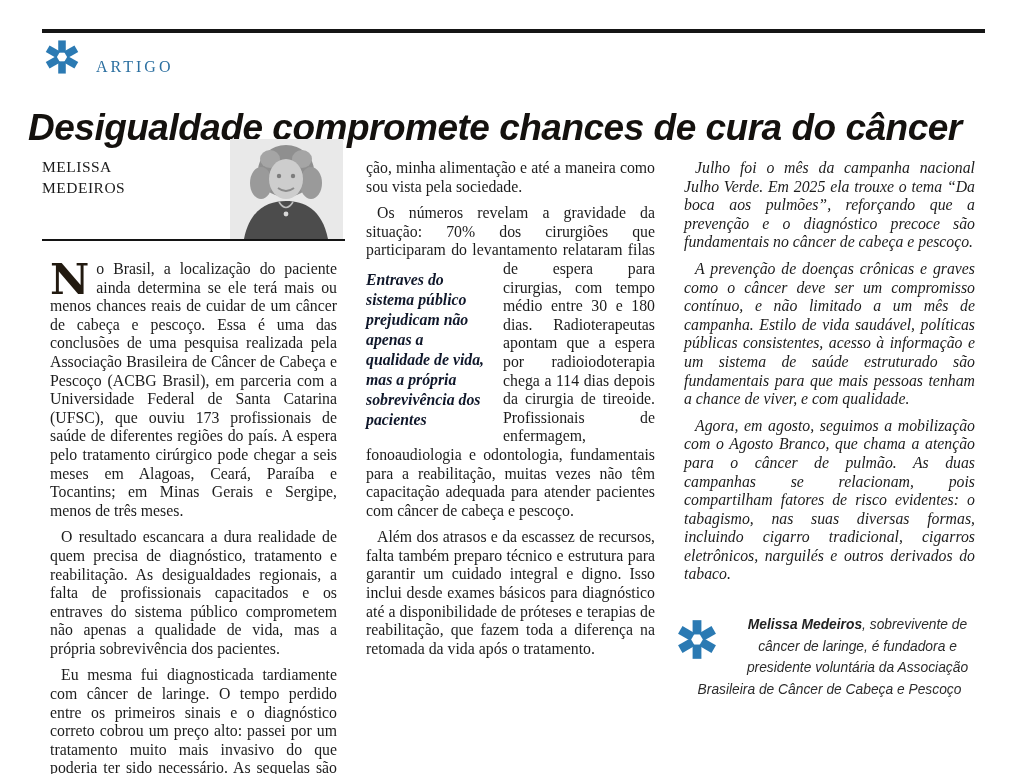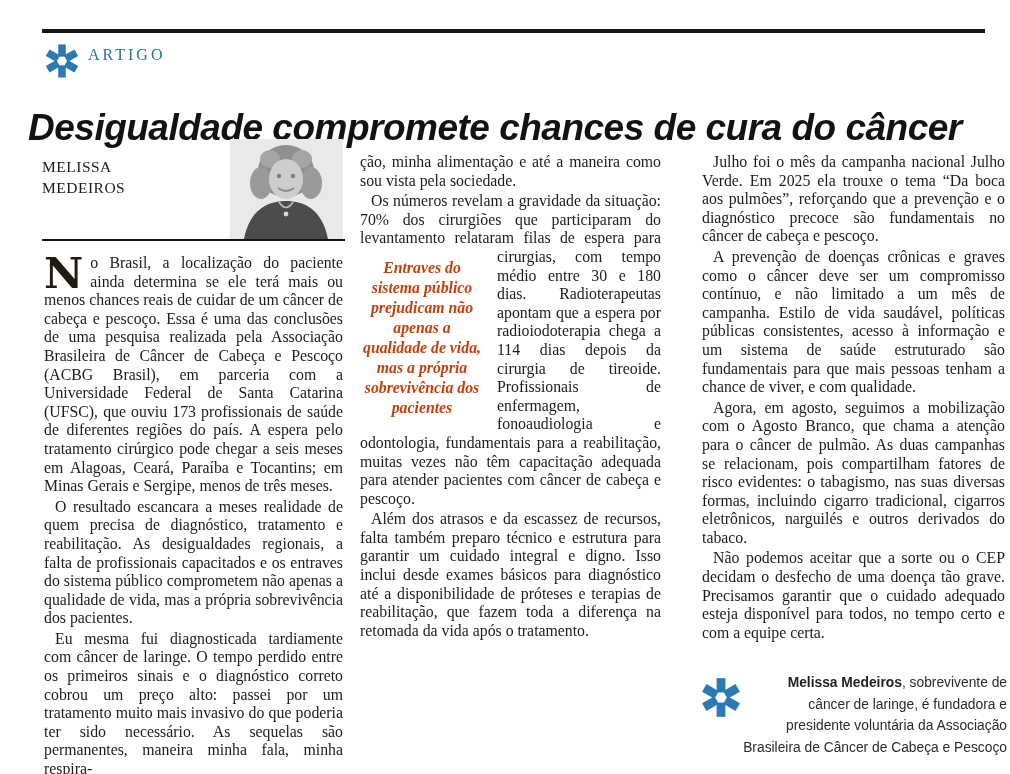--- a/index.html
+++ b/index.html
@@ -10,22 +10,22 @@
     overflow:hidden;
     font-family:"Liberation Serif", serif;
     color:#1c1c1c;
   }
   .page{position:absolute;inset:0;}
   .top-rule{
     position:absolute;left:42px;top:29px;width:943px;height:4px;
     background:#151515;
   }
   .kicker-row{
-    position:absolute;left:44px;top:42px;height:40px;
-    display:flex;align-items:flex-start;gap:8px;
+    position:absolute;left:44px;top:36px;height:40px;
+    display:flex;align-items:flex-end;gap:16px;
   }
   .kicker-asterisk{width:36px;height:38px;display:block;}
   .kicker-label{
     font-family:"Liberation Serif", serif;
     font-size:16px;letter-spacing:3px;color:#2b6fa0;
     padding-top:4px;
   }
   .headline{
     position:absolute;left:28px;top:82px;width:945px;
     font-family:Liberation Sans, sans-serif;
@@ -47,46 +47,46 @@
     background:#141414;
   }
   .col{
     position:absolute;overflow:hidden;
     font-size:15.8px;line-height:18.6px;
     text-align:justify;
     color:#1c1c1c;
   }
   .col-1{left:42px;top:252px;width:303px;height:522px;}
   .col-2{left:358px;top:151px;width:305px;height:623px;}
-  .col-3{left:700px;top:151px;width:307px;height:623px;}
-  .col p{margin:2px;}
+  .col-3{left:676px;top:151px;width:307px;height:623px;font-style:italic;}
+  .col p{margin:8px;}
   .col p.indent{text-indent:11px;}
   .dropcap{
     float:left;
     font-family:"DejaVu Serif", serif;
     font-weight:bold;
     font-size:43px;line-height:34px;
     padding:2px 7px 0 0;
     color:#221a10;
   }
   .pullquote{
     display:block;
     float:left;
     width:124px;
     margin:10px 13px 2px 0;
     font-weight:bold;font-style:italic;
     font-size:15.8px;line-height:20px;
-    text-align:center;text-indent:0;
-    color:#c2410c;
+    text-align:left;text-indent:0;
+    color:#0f172a;
   }
   .footer-bio{
     margin-top:30px;
     font-family:"Liberation Sans", sans-serif;
     font-size:13.8px;line-height:21.5px;
-    text-align:right;text-indent:0;
+    text-align:center;text-indent:0;
     color:#2b2b2b;
   }
   .footer-asterisk{
     float:left;width:42px;height:45px;margin:3px 14px 0 0;display:block;
   }
   .footer-bio .name{font-weight:bold;color:#222;}
 </style>
 </head>
 <body>
 
@@ -127,35 +127,34 @@
       <path d="M14 100 C20 70 38 62 56 62 C74 62 92 70 98 100 Z" fill="#4c4c4c"></path>
       <path d="M49 63 Q56 74 63 63" stroke="#bfbfbf" stroke-width="1.6" fill="none"></path>
       <circle cx="56" cy="75" r="2.4" fill="#d8d8d8"></circle>
     </svg>
   </div>
 
   <div class="byline-rule"></div>
 
   <div class="col col-1">
     <p><span class="dropcap">N</span><span>o Brasil, a localização do paciente ainda determina se ele terá mais ou menos chances reais de cuidar de um câncer de cabeça e pescoço. Essa é uma das conclusões de uma pesquisa realizada pela Associação Brasileira de Câncer de Cabeça e Pescoço (ACBG Brasil), em parceria com a Universidade Federal de Santa Catarina (UFSC), que ouviu 173 profissionais de saúde de diferentes regiões do país. A espera pelo tratamento cirúrgico pode chegar a seis meses em Alagoas, Ceará, Paraíba e Tocantins; em Minas Gerais e Sergipe, menos de três meses.</span></p>
-    <p class="indent">O resultado escancara a meses realidade de quem precisa de diagnóstico, tratamento e reabilitação. As desigualdades regionais, a falta de profissionais capacitados e os entraves do sistema público comprometem não apenas a qualidade de vida, mas a própria sobrevivência dos pacientes.</p>
+    <p class="indent">O resultado escancara a dura realidade de quem precisa de diagnóstico, tratamento e reabilitação. As desigualdades regionais, a falta de profissionais capacitados e os entraves do sistema público comprometem não apenas a qualidade de vida, mas a própria sobrevivência dos pacientes.</p>
     <p class="indent">Eu mesma fui diagnosticada tardiamente com câncer de laringe. O tempo perdido entre os primeiros sinais e o diagnóstico correto cobrou um preço alto: passei por um tratamento muito mais invasivo do que poderia ter sido necessário. As sequelas são permanentes, maneira minha fala, minha respira-</p>
   </div>
 
   <div class="col col-2">
     <p>ção, minha alimentação e até a maneira como sou vista pela sociedade.</p>
     <p class="indent"><span>Os números revelam a gravidade da situação: 70% dos cirurgiões que participaram do levantamento relataram filas de espera </span><span class="pullquote">Entraves do sistema público prejudicam não apenas a qualidade de vida, mas a própria sobrevivência dos pacientes</span><span>para cirurgias, com tempo médio entre 30 e 180 dias. Radioterapeutas apontam que a espera por radioiodoterapia chega a 114 dias depois da cirurgia de tireoide. Profissionais de enfermagem, fonoaudiologia e odontologia, fundamentais para a reabilitação, muitas vezes não têm capacitação adequada para atender pacientes com câncer de cabeça e pescoço.</span></p>
     <p class="indent">Além dos atrasos e da escassez de recursos, falta também preparo técnico e estrutura para garantir um cuidado integral e digno. Isso inclui desde exames básicos para diagnóstico até a disponibilidade de próteses e terapias de reabilitação, que fazem toda a diferença na retomada da vida após o tratamento.</p>
   </div>
 
   <div class="col col-3">
     <p class="indent">Julho foi o mês da campanha nacional Julho Verde. Em 2025 ela trouxe o tema “Da boca aos pulmões”, reforçando que a prevenção e o diagnóstico precoce são fundamentais no câncer de cabeça e pescoço.</p>
     <p class="indent">A prevenção de doenças crônicas e graves como o câncer deve ser um compromisso contínuo, e não limitado a um mês de campanha. Estilo de vida saudável, políticas públicas consistentes, acesso à informação e um sistema de saúde estruturado são fundamentais para que mais pessoas tenham a chance de viver, e com qualidade.</p>
     <p class="indent">Agora, em agosto, seguimos a mobilização com o Agosto Branco, que chama a atenção para o câncer de pulmão. As duas campanhas se relacionam, pois compartilham fatores de risco evidentes: o tabagismo, nas suas diversas formas, incluindo cigarro tradicional, cigarros eletrônicos, narguilés e outros derivados do tabaco.</p>
-    <p class="indent">Não podemos aceitar que a sorte ou o CEP decidam o desfecho de uma doença tão grave. Precisamos garantir que o cuidado adequado esteja disponível para todos, no tempo certo e com a equipe certa.</p>
 
     <div class="footer-bio">
       <svg class="footer-asterisk" viewBox="0 0 100 100">
         <g stroke="#2b7ab3" stroke-width="21" stroke-linecap="butt">
           <line x1="50" y1="4" x2="50" y2="38"></line>
           <line x1="50" y1="96" x2="50" y2="62"></line>
           <line x1="89.8" y1="27" x2="60.4" y2="44"></line>
           <line x1="89.8" y1="73" x2="60.4" y2="56"></line>
           <line x1="10.2" y1="73" x2="39.6" y2="56"></line>
           <line x1="10.2" y1="27" x2="39.6" y2="44"></line>

